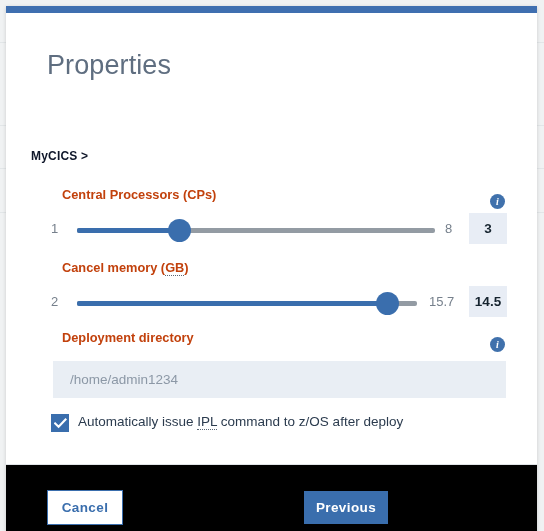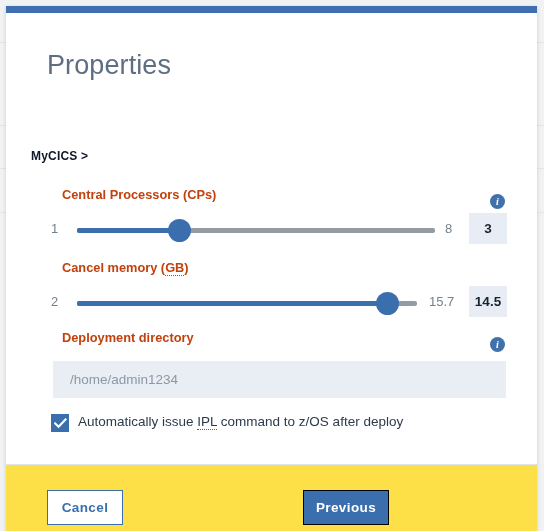--- a/index.html
+++ b/index.html
@@ -231,21 +231,21 @@
     border-bottom: 1px dotted #5a6674;
   }
 
   
   .modal-footer {
     position: absolute;
     left: 0;
     top: 458px;
     width: 531px;
     height: 67px;
-    background: #fde047;
+    background: #000000;
     border-top: 1px solid #e0e4e7;
   }
   .btn {
     position: absolute;
     top: 25px;
     height: 35px;
     font-family: "Liberation Sans", sans-serif;
     font-size: 13.5px;
     font-weight: bold;
     letter-spacing: 0.4px;

